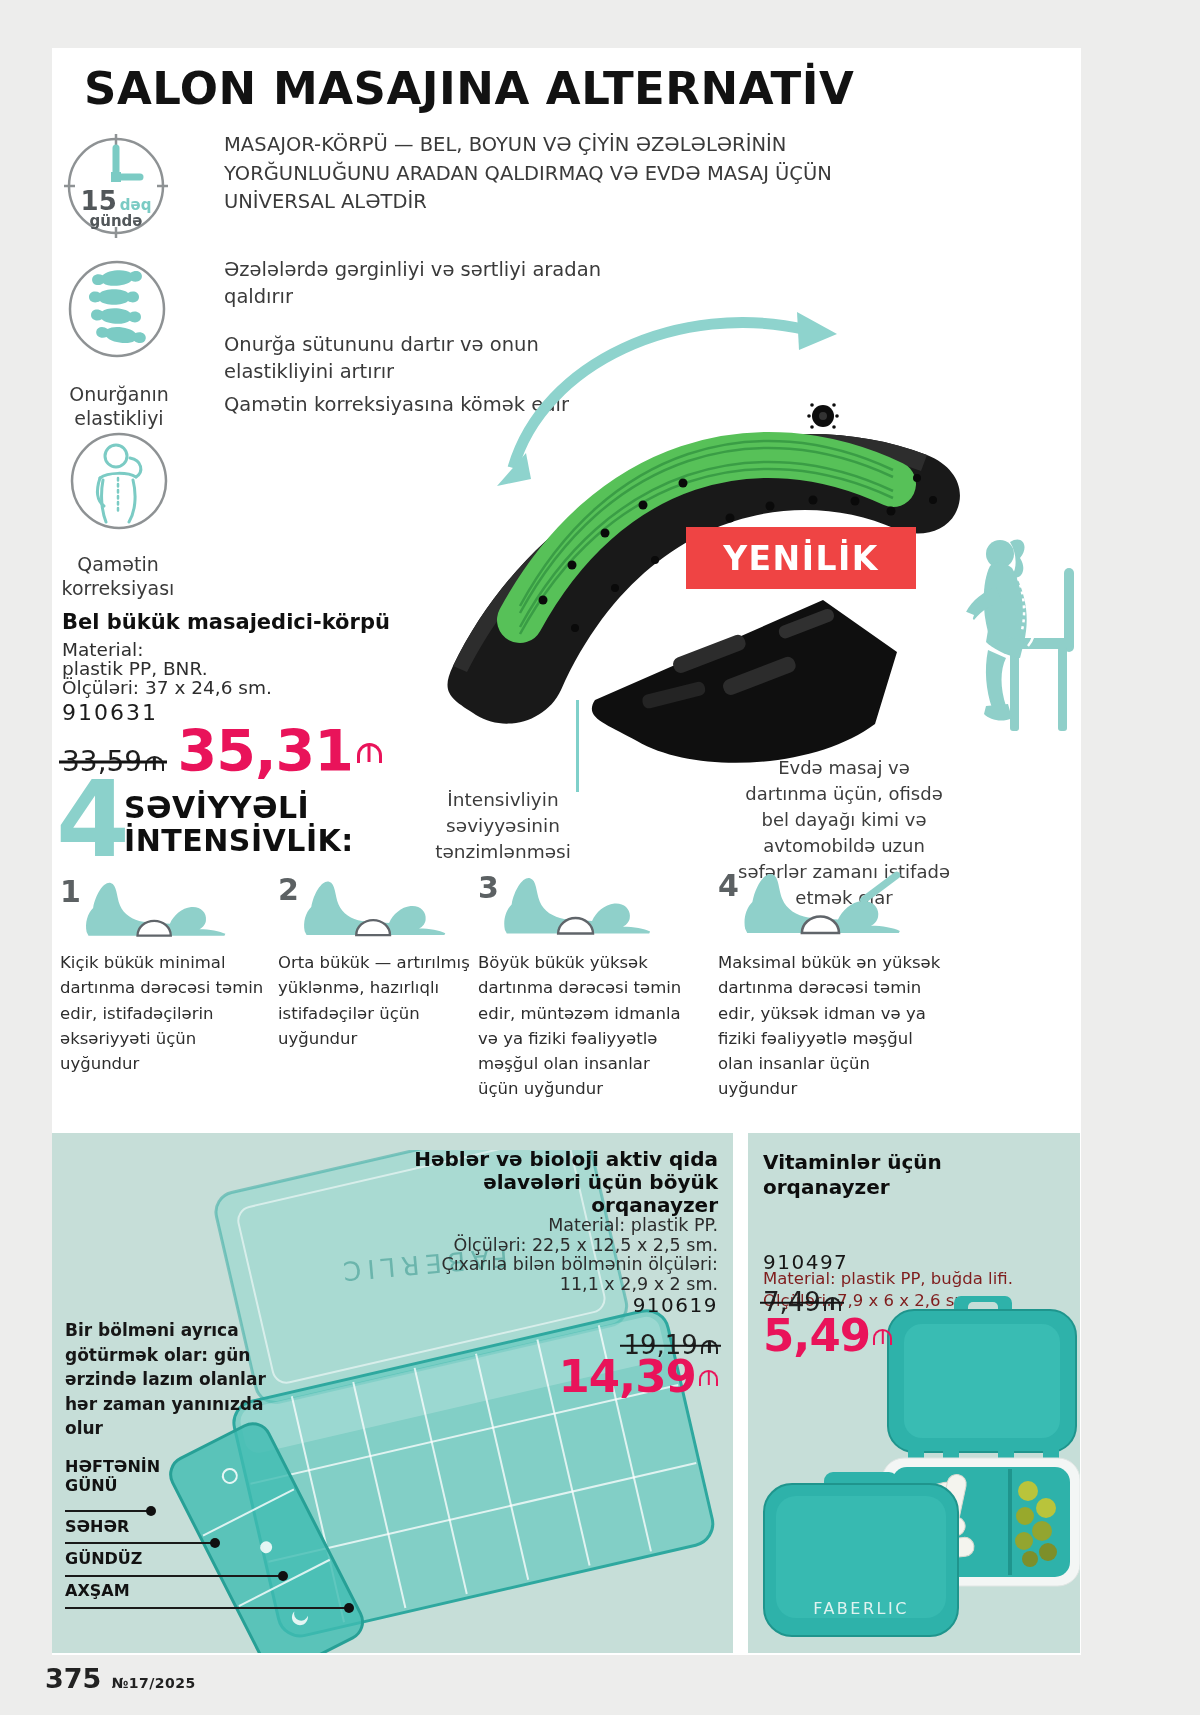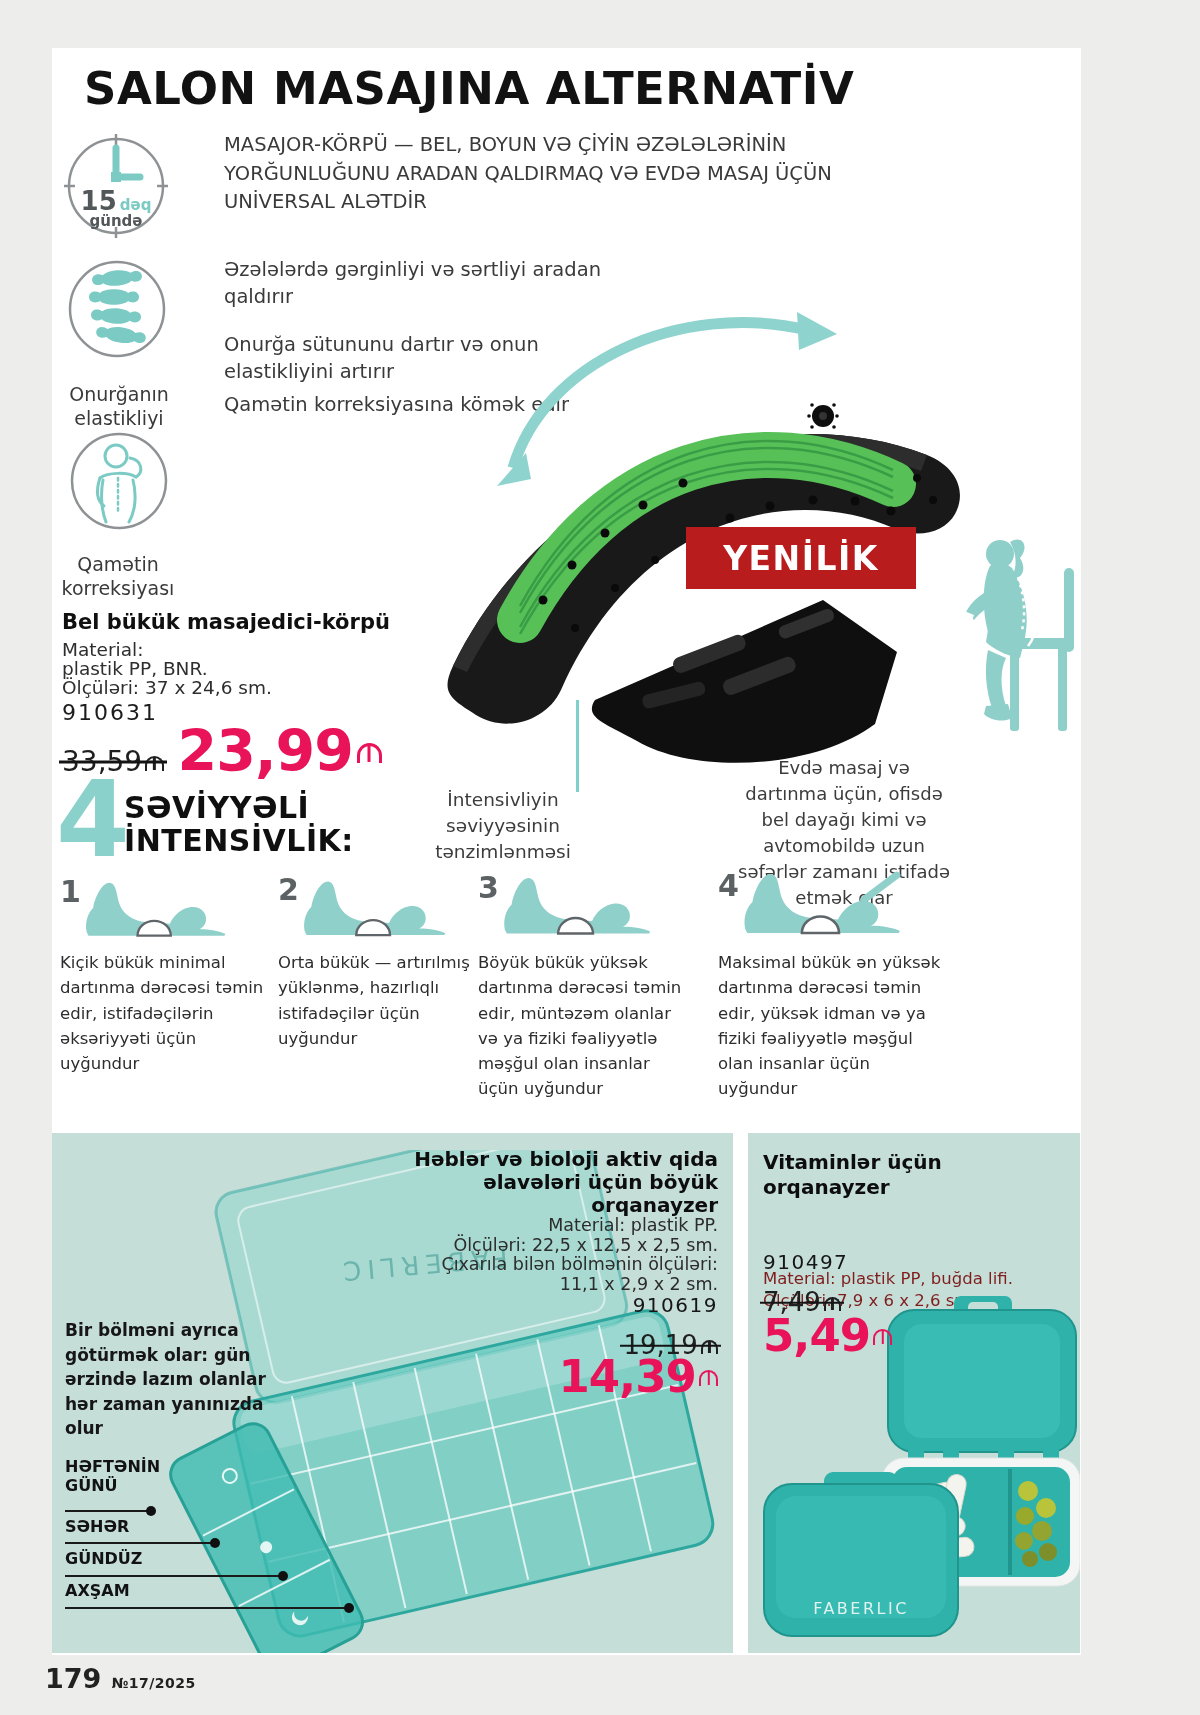--- a/index.html
+++ b/index.html
@@ -13,21 +13,21 @@
   .intro{left:224px;top:131px;width:645px;font-size:19.5px;line-height:28.5px;color:#3a3a3a;}
   .benefit{left:224px;width:405px;font-size:19.5px;line-height:27px;color:#3a3a3a;}
   .b1{top:256px;} .b2{top:331px;} .b3{top:391px;width:430px;}
 
   .icon-label{text-align:center;font-size:19px;line-height:24px;color:#3a3a3a;}
   .clock-caption{left:60px;width:112px;text-align:center;white-space:nowrap;}
   .clock-v{font-size:26px;font-weight:700;color:#52575a;}
   .clock-u{font-size:15px;font-weight:700;color:#7bcbc4;margin-left:3px;}
   .clock-g{font-size:15px;font-weight:700;color:#52575a;}
 
-  .badge-new{left:686px;top:527px;width:230px;height:62px;background:#b91c1c;display:flex;
+  .badge-new{left:686px;top:527px;width:230px;height:62px;background:#ef4444;display:flex;
              align-items:center;justify-content:center;z-index:6;}
   .badge-new span{color:#fff;font-size:33px;font-weight:800;letter-spacing:1.5px;}
 
   .info-name{left:62px;top:610px;font-size:21px;font-weight:700;color:#101010;}
   .info-det{left:62px;top:641px;font-size:18.5px;line-height:18.8px;color:#2e2e2e;}
   .info-code{left:62px;top:700px;font-size:22px;letter-spacing:2px;color:#1c1c1c;}
   .price-row{left:62px;top:718px;display:flex;align-items:baseline;z-index:7;}
   .old-price{position:relative;font-size:28px;font-weight:500;color:#1f1f1f;}
   .old-price::after{content:"";position:absolute;left:-3px;right:-3px;top:52%;height:3px;background:#141414;transform:translateY(-50%);}
   .new-price{font-size:57px;font-weight:800;color:#e9135a;margin-left:14px;letter-spacing:-1px;}
@@ -222,21 +222,21 @@
 
   <div class="abs info-name">Bel bükük masajedici-körpü</div>
   <div class="abs info-det">
     <div>Material:</div>
     <div>plastik PP, BNR.</div>
     <div>Ölçüləri: 37 x 24,6 sm.</div>
   </div>
   <div class="abs info-code">910631</div>
   <div class="abs price-row">
     <span class="old-price"><span>33,59</span><span class="manat sm"></span></span>
-    <span class="new-price"><span>23,99</span><span class="manat"></span></span>
+    <span class="new-price"><span>35,31</span><span class="manat"></span></span>
   </div>
 
   <div class="abs int-num">4</div>
   <div class="abs int-l1">SƏVİYYƏLİ</div>
   <div class="abs int-l2">İNTENSİVLİK:</div>
 
   <div class="abs callout-line"></div>
   <div class="abs callout-text">İntensivliyin səviyyəsinin tənzimlənməsi</div>
   <div class="abs usage-note">Evdə masaj və dartınma üçün, ofisdə bel dayağı kimi və avtomobildə uzun səfərlər zamanı istifadə etmək olar</div>
 
@@ -249,21 +249,21 @@
   <div class="abs lvl-num" style="left:278px;top:872px">2</div>
   <svg class="lvl-icon" style="left:300px;top:870px" width="150" height="72" viewBox="0 0 160 70">
       <use href="#silh"></use>
     </svg>
   <div class="abs lvl-text" style="left:278px;top:950px;width:200px">Orta bükük — artırılmış yüklənmə, hazırlıqlı istifadəçilər üçün uyğundur</div>
 
   <div class="abs lvl-num" style="left:478px;top:870px">3</div>
   <svg class="lvl-icon" style="left:500px;top:866px" width="155" height="75" viewBox="0 0 160 70">
       <use href="#silh"></use>
     </svg>
-  <div class="abs lvl-text" style="left:478px;top:950px;width:212px">Böyük bükük yüksək dartınma dərəcəsi təmin edir, müntəzəm olanlar və ya fiziki fəaliyyətlə məşğul olan insanlar üçün uyğundur</div>
+  <div class="abs lvl-text" style="left:478px;top:950px;width:212px">Böyük bükük yüksək dartınma dərəcəsi təmin edir, müntəzəm idmanla və ya fiziki fəaliyyətlə məşğul olan insanlar üçün uyğundur</div>
 
   <div class="abs lvl-num" style="left:718px;top:868px">4</div>
   <svg class="lvl-icon" style="left:740px;top:860px" width="165" height="82" viewBox="0 0 160 70">
     <use href="#silh"></use>
     <path d="M120,34 L152,10" stroke="#8fd0ca" stroke-width="7" stroke-linecap="round"></path>
   </svg>
   <div class="abs lvl-text" style="left:718px;top:950px;width:228px">Maksimal bükük ən yüksək dartınma dərəcəsi təmin edir, yüksək idman və ya fiziki fəaliyyətlə məşğul olan insanlar üçün uyğundur</div>
 
   <div class="abs box box-left"></div>
   <div class="abs box box-right"></div>
@@ -367,17 +367,17 @@
   </div>
   <div class="abs r-code">910497</div>
   <div class="abs r-old">
     <span class="old-price"><span>7,49</span><span class="manat sm"></span></span>
   </div>
   <div class="abs r-new">
     <span>5,49</span><span class="manat"></span>
   </div>
 
   <div class="abs footer">
-    <span class="pg">179</span>
+    <span class="pg">375</span>
     <span class="iss">№17/2025</span>
   </div>
 
 </div>
 
 </body></html>

